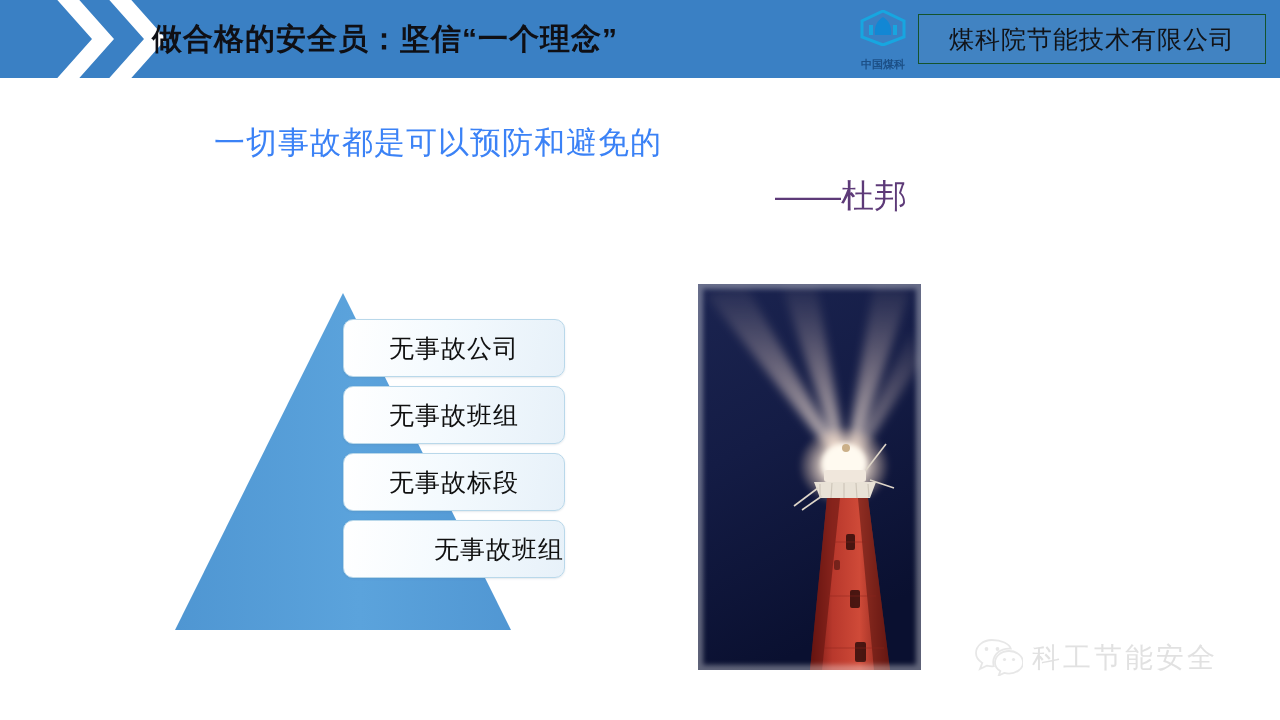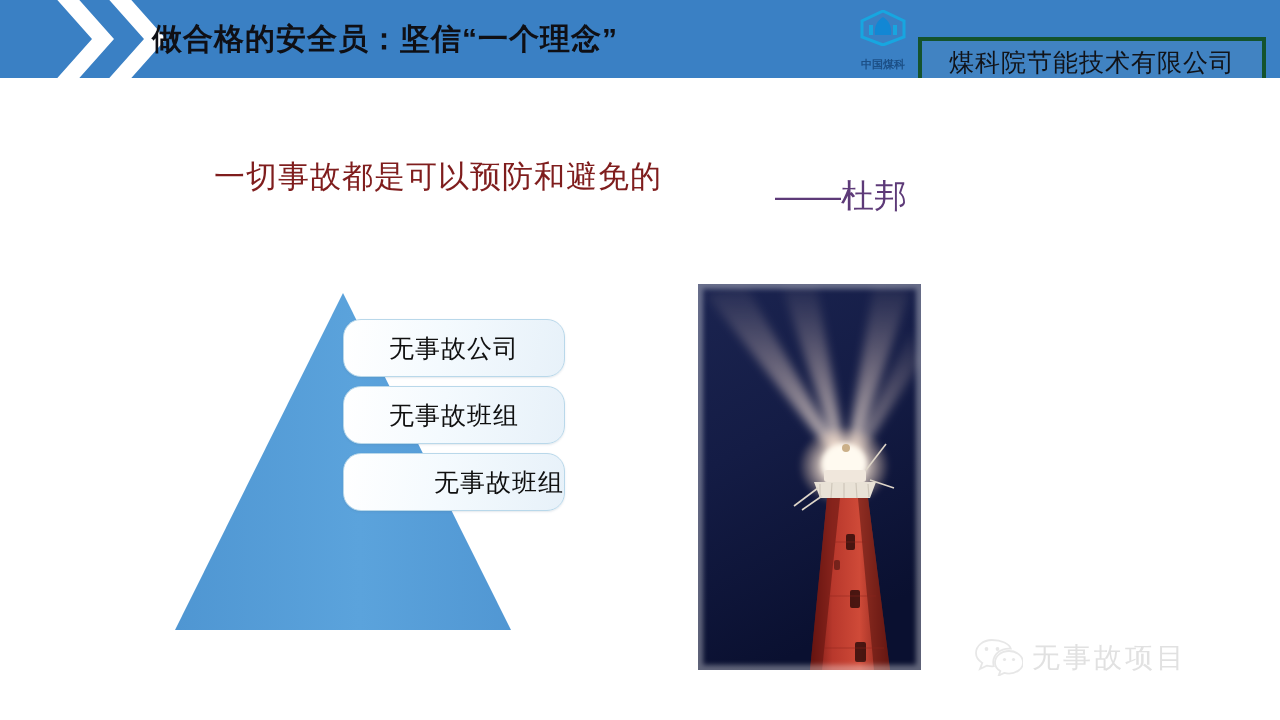--- a/index.html
+++ b/index.html
@@ -33,35 +33,33 @@
     display:flex; flex-direction:column; align-items:center; justify-content:center;
   }
   .brand-logo-mark { display:block; }
   .brand-logo-text {
     font-size:11px; color:#1c4f86; font-weight:bold;
     letter-spacing:0px; margin-top:9px; line-height:1;
   }
   .company-box {
     position:absolute; left:918px; top:14px;
     width:348px; height:50px;
-    border:4px solid #14532d;
+    border:1px solid #14532d;
     background:#4183c2;
     display:flex; align-items:center; justify-content:center;
     font-size:25px; color:#111318;
     letter-spacing:1px;
-    margin-top:23px;
   }
 
   
   .quote-line {
     position:absolute; left:214px; top:122px;
-    font-size:31px; color:#7f1d1d;
+    font-size:31px; color:#3b82f6;
     letter-spacing:1px;
     white-space:nowrap;
-    margin-top:34px;
   }
   .quote-attrib {
     position:absolute; left:775px; top:174px;
     font-size:33px; font-weight:normal; color:#5d3a78;
     letter-spacing:0px;
     white-space:nowrap;
   }
 
   
   .pyramid-wrap {
@@ -69,21 +67,21 @@
     width:420px; height:355px;
   }
   .pyramid-svg { position:absolute; left:0; top:0; }
   .pyramid-labels {
     position:absolute; left:173px; top:34px;
     width:222px;
   }
   .pyr-label {
     width:222px; height:58px; margin-bottom:9px;
     border:1px solid #b9d8ea;
-    border-radius:18px;
+    border-radius:10px;
     background:linear-gradient(100deg,#ffffff 0%,#f4fafe 45%,#e7f1f9 100%);
     box-shadow:0 1px 2px rgba(80,110,140,0.16);
     display:flex; align-items:center; justify-content:center;
     font-size:25px; color:#101010;
     letter-spacing:1px;
   }
   .pyr-label:last-child { margin-bottom:0;justify-content:flex-end; }
 
   
   .photo {
@@ -154,20 +152,23 @@
   </svg>
 
   <div class="pyramid-labels">
     <div class="pyr-label">
       <span>无事故公司</span>
     </div>
     <div class="pyr-label">
       <span>无事故班组</span>
     </div>
     <div class="pyr-label">
+      <span>无事故标段</span>
+    </div>
+    <div class="pyr-label">
       <span>无事故班组</span>
     </div>
   </div>
 </div>
 
 <div class="photo">
   <svg width="223" height="386" viewBox="0 0 223 386" xmlns="http://www.w3.org/2000/svg">
     <defs>
       <linearGradient id="sky" x1="0" y1="0" x2="0.3" y2="1">
         <stop offset="0%" stop-color="#1b2450"></stop>
@@ -253,14 +254,14 @@
   <span>
     <svg width="48" height="40" viewBox="0 0 48 40" xmlns="http://www.w3.org/2000/svg">
       <path d="M17 4 C8 4 1 10 1 17 C1 21 3.5 24.6 7.3 26.9 L5 33 L11.8 29.6 C13.4 30 15.2 30.3 17 30.3 C17.6 30.3 18.2 30.2 18.8 30.2 C18.4 28.9 18.2 27.6 18.2 26.2 C18.2 18.6 25.3 12.6 34 12.6 C34.6 12.6 35.2 12.7 35.8 12.7 C34.3 7.7 26.5 4 17 4 Z" fill="none" stroke="#d4d4d4" stroke-width="1.8"></path>
       <circle cx="11.5" cy="13" r="1.9" fill="#d4d4d4"></circle>
       <circle cx="22.5" cy="13" r="1.9" fill="#d4d4d4"></circle>
       <path d="M34 15 C26.3 15 20 20.1 20 26.4 C20 30 22.1 33.1 25.3 35.1 L23.7 39.6 L29.2 36.9 C30.7 37.3 32.3 37.6 34 37.6 C41.7 37.6 48 32.6 48 26.4 C48 20.1 41.7 15 34 15 Z" fill="none" stroke="#d4d4d4" stroke-width="1.8"></path>
       <circle cx="29.5" cy="23.5" r="1.6" fill="#d4d4d4"></circle>
       <circle cx="38.5" cy="23.5" r="1.6" fill="#d4d4d4"></circle>
     </svg>
   </span>
-  <span class="watermark-text">无事故项目</span>
+  <span class="watermark-text">科工节能安全</span>
 </div>
 
 </body></html>

